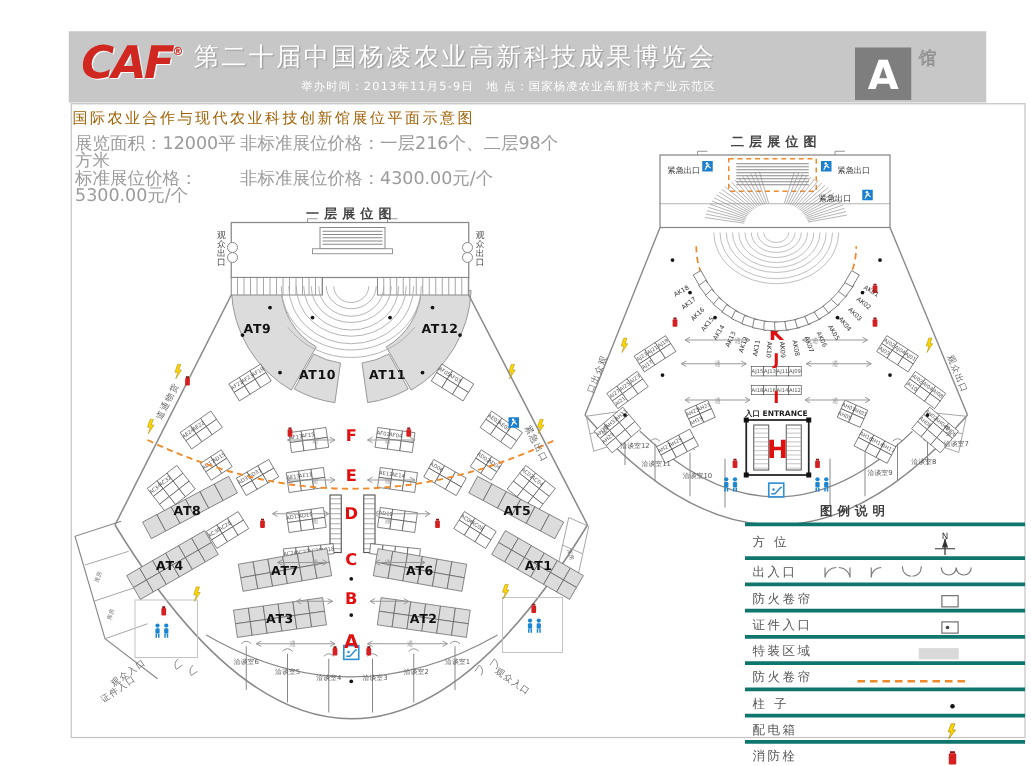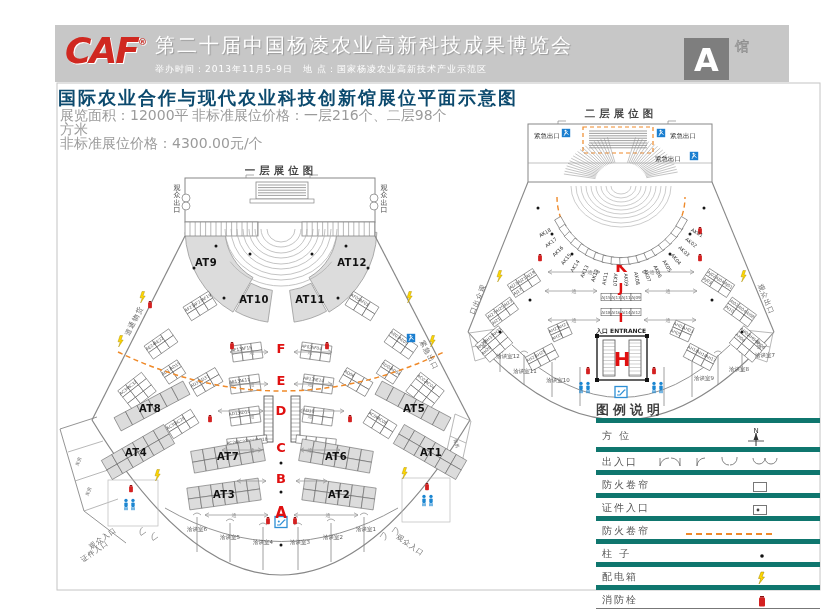--- a/index.html
+++ b/index.html
@@ -5,50 +5,50 @@
   html,body{margin:0;padding:0;}
   body{width:825px;height:613px;position:relative;background:#fff;overflow:hidden;
        font-family:"DejaVu Sans","Liberation Sans",sans-serif;}
   
   .hdr{position:absolute;left:55px;top:25px;width:734px;height:57px;background:#c7c7c7;}
   .logo{position:absolute;left:10px;top:5px;font-weight:bold;font-style:italic;
         font-size:36px;color:#d02820;letter-spacing:-2px;text-shadow:1px 1px 0 #fff;}
   .logo sup{font-size:9px;font-style:normal;letter-spacing:0;vertical-align:18px;}
   .htitles{position:absolute;left:100px;top:7px;}
   .htitle{font-size:20px;font-weight:normal;color:#fff;letter-spacing:2px;text-shadow:1px 1px 1px #9a9a9a;}
-  .hsub{font-size:9px;color:#fff;margin-top:4px;letter-spacing:1px;}
+  .hsub{font-size:9px;color:#fff;margin-top:4px;letter-spacing:1px;text-align:right;}
   .hallbox{position:absolute;right:60px;top:13px;width:45px;height:42px;background:#7e7e7e;
            color:#fff;font-weight:bold;font-size:32px;text-align:center;line-height:44px;}
   .hallsuffix{position:absolute;right:40px;top:13px;font-size:14px;color:#b4b4b4;
               -webkit-text-stroke:0.6px #8d8d8d;}
   
-  .section-title{position:absolute;left:58px;top:86px;font-size:18px;font-weight:bold;
-                 color:#0c4a6e;letter-spacing:2px;}
+  .section-title{position:absolute;left:58px;top:86px;font-size:12px;font-weight:normal;
+                 color:#a16207;letter-spacing:2px;}
   .info{position:absolute;left:60px;top:108px;font-size:14px;color:#9b9b9b;line-height:14px;}
   .info .r{display:flex;}
   .info .c1{width:132px;}
   
   #plan{position:absolute;left:0;top:0;}
   text{user-select:none;}
   .ptitle{font-size:10.5px;font-weight:bold;fill:#444;letter-spacing:4px;text-anchor:middle;}
   .atlbl{font-size:10px;font-weight:bold;fill:#111;text-anchor:middle;letter-spacing:0.5px;}
   .letter{font-size:13px;font-weight:bold;fill:#e01010;text-anchor:middle;}
   .letterBig{font-size:15px;font-weight:bold;fill:#e01010;text-anchor:middle;}
   .letterH{font-size:20px;font-weight:bold;fill:#e01010;text-anchor:middle;}
   .vert{font-size:7px;fill:#444;text-anchor:middle;}
   .diag{font-size:7px;fill:#666;text-anchor:middle;letter-spacing:1px;}
   .room{font-size:5.5px;fill:#555;text-anchor:middle;}
   .tinylbl{font-size:4.5px;fill:#666;text-anchor:middle;}
   .entr{font-size:6px;fill:#222;text-anchor:middle;font-weight:bold;}
   .exitlbl{font-size:6.5px;fill:#333;}
   
   .legend{position:absolute;left:596px;top:402px;width:224px;border-bottom:1px solid #777;}
-  .lg-title{width:176px;text-align:left;font-size:13px;font-weight:bold;color:#3f3f3f;
+  .lg-title{width:176px;text-align:center;font-size:10px;font-weight:bold;color:#3f3f3f;
             letter-spacing:4px;height:16px;line-height:16px;}
-  .lg-row{position:relative;height:18px;border-top:5px solid #0f766e;}
+  .lg-row{position:relative;height:18px;border-top:3px solid #0f766e;}
   .lg-row.first{height:24px;}
   .lg-label{position:absolute;left:6px;top:3px;font-size:10px;color:#555;letter-spacing:2px;}
   .lg-row.first .lg-label{top:6px;}
   .sym{position:absolute;right:52px;top:3px;}
   .sym-doors{position:absolute;left:62px;top:4px;display:flex;gap:14px;}
 </style>
 </head>
 <body>
 
 <svg id="plan" width="825" height="613" viewBox="0 0 825 613">
@@ -1036,20 +1036,21 @@
   <div class="hallsuffix">馆</div>
 </div>
 
 <div class="section-title">国际农业合作与现代农业科技创新馆展位平面示意图</div>
 <div class="info">
   <div class="r">
       <span class="c1">展览面积：12000平方米</span>
       <span>非标准展位价格：一层216个、二层98个</span>
     </div>
   <div class="r">
+      <span class="c1">标准展位价格：5300.00元/个</span>
       <span>非标准展位价格：4300.00元/个</span>
     </div>
 </div>
 
 <div class="legend">
   <div class="lg-title">图例说明</div>
   <div class="lg-row first">
     <span class="lg-label">方 位</span>
     <span class="sym">
       <svg width="24" height="22">
@@ -1084,20 +1085,26 @@
         </svg></span>
   </div>
   <div class="lg-row">
     <span class="lg-label">证件入口</span>
     <span class="sym"><svg width="16" height="12">
           <rect x="1.5" y="1.5" width="13" height="9" fill="#fff" stroke="#777"></rect>
           <circle cx="6" cy="6" r="1.4" fill="#444"></circle>
         </svg></span>
   </div>
   <div class="lg-row">
+    <span class="lg-label">特装区域</span>
+    <span class="sym"><svg width="34" height="12">
+          <rect x="1" y="1.5" width="32" height="9" fill="#d9d9d9"></rect>
+        </svg></span>
+  </div>
+  <div class="lg-row">
     <span class="lg-label">防火卷帘</span>
     <span class="sym" style="right:44px"><svg width="92" height="10">
           <line x1="2" y1="5" x2="90" y2="5" stroke="#ef8a2a" stroke-width="2" stroke-dasharray="6,4"></line>
         </svg></span>
   </div>
   <div class="lg-row">
     <span class="lg-label">柱 子</span>
     <span class="sym"><svg width="12" height="12">
           <circle cx="6" cy="6" r="1.8" fill="#111"></circle>
         </svg></span>

